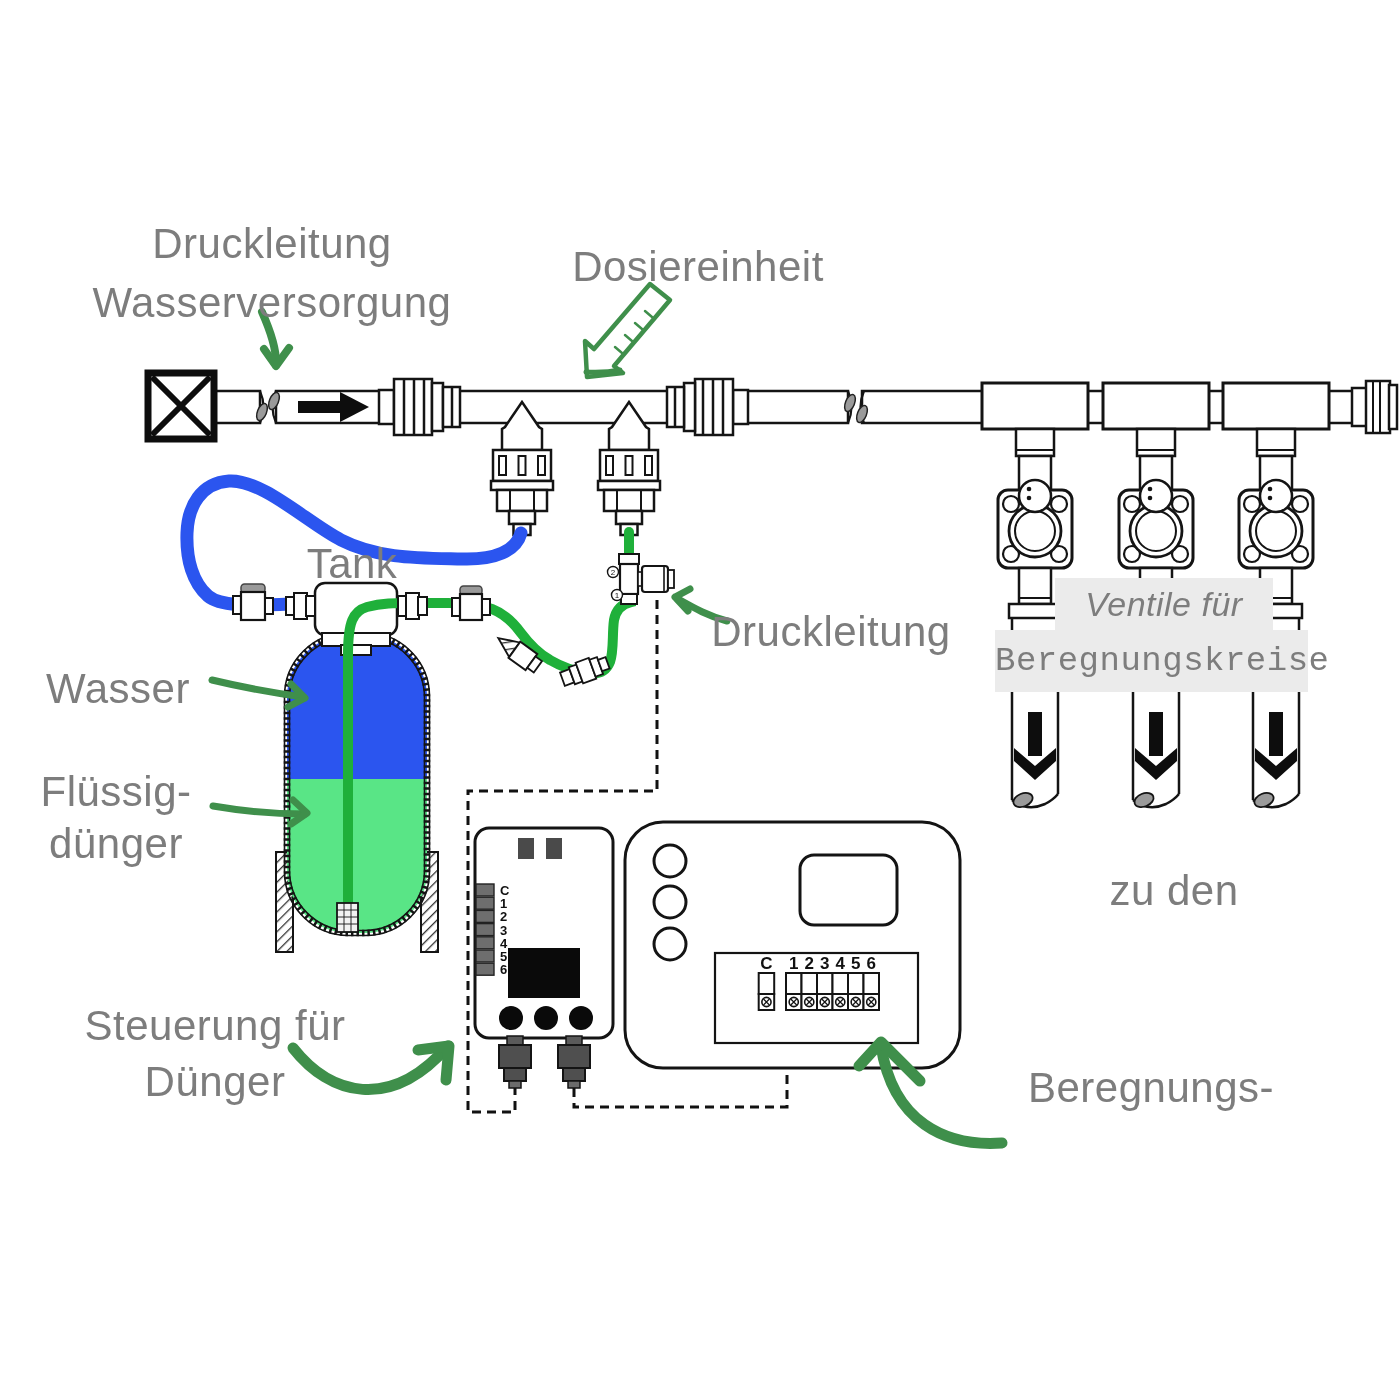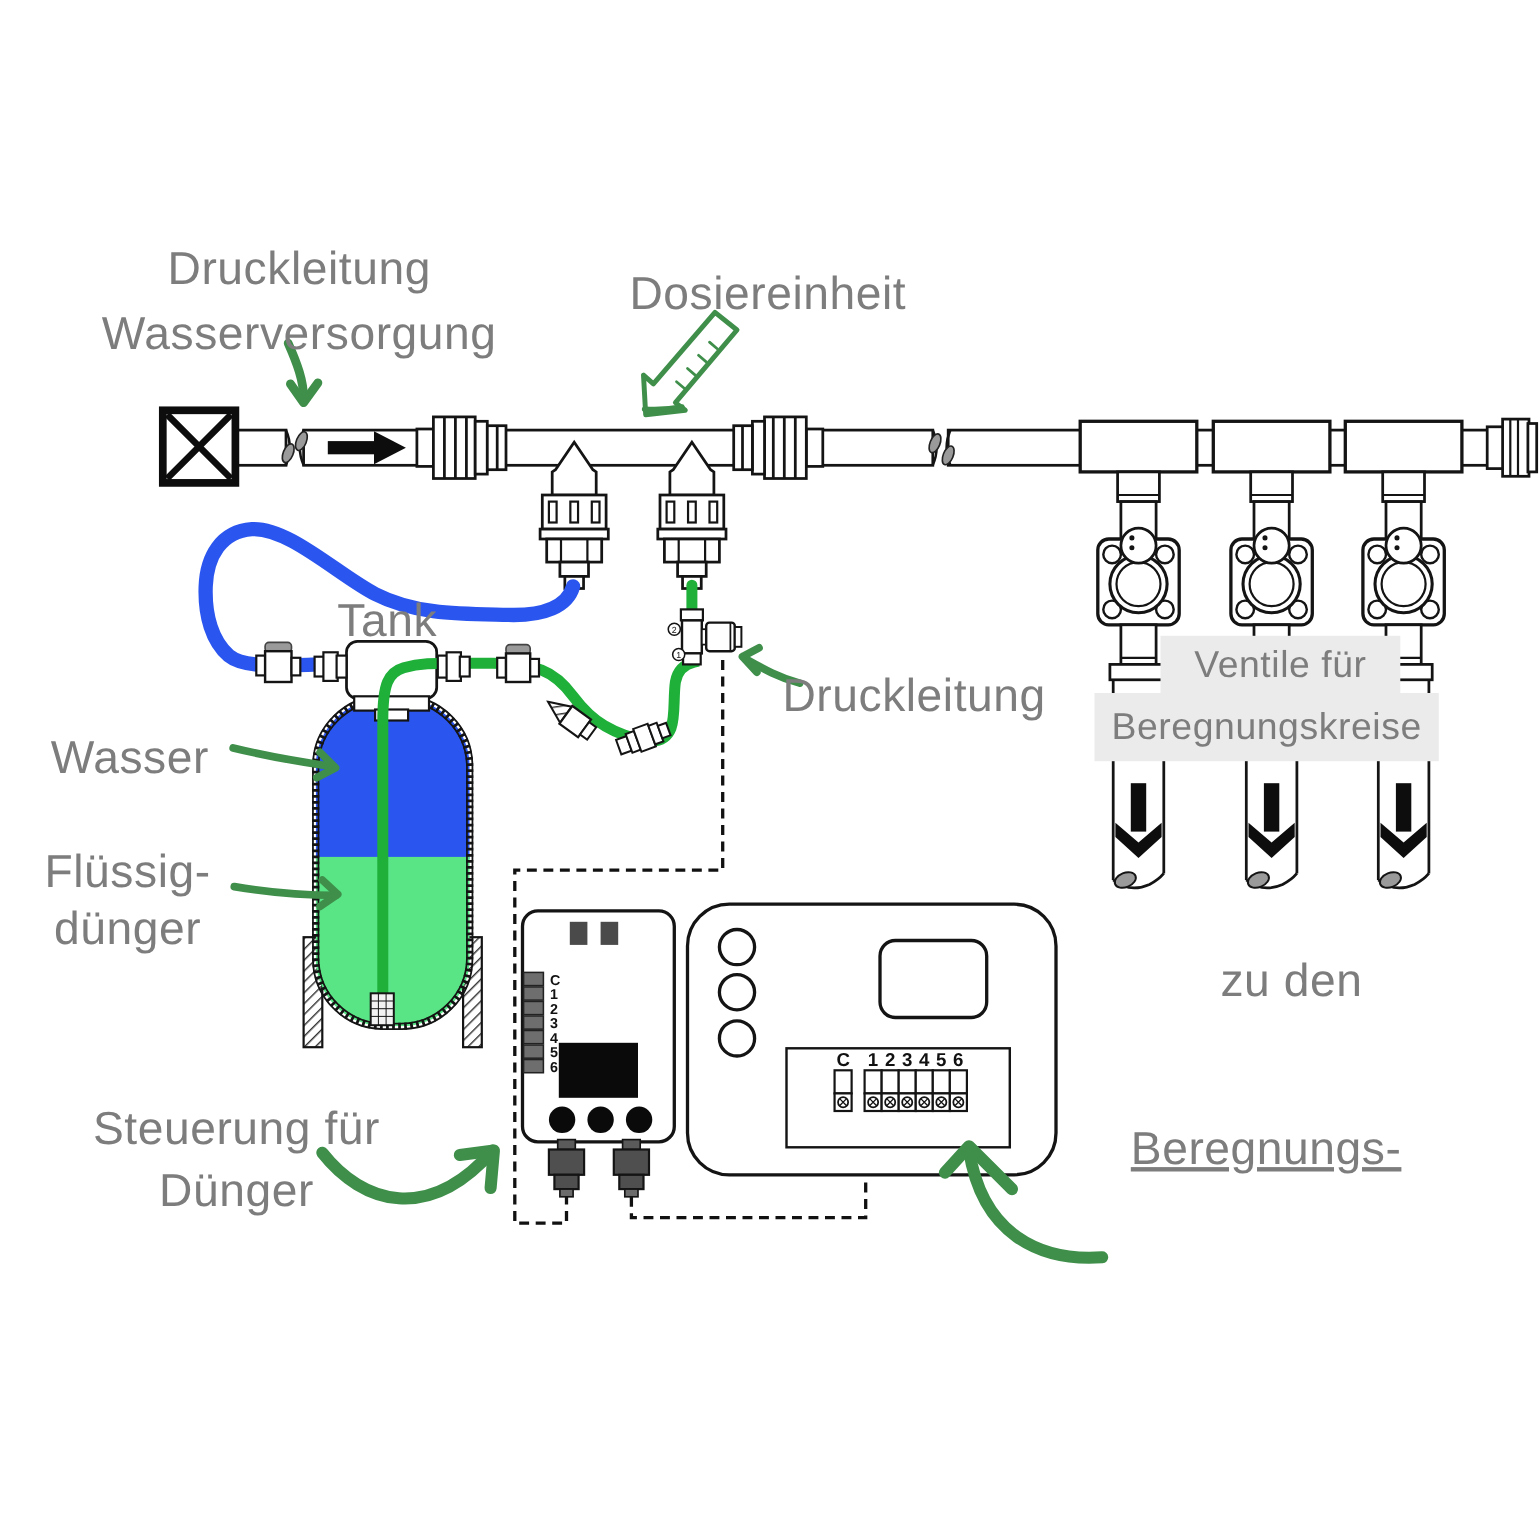--- a/index.html
+++ b/index.html
@@ -318,29 +318,29 @@
 
 <div class="lbl center" style="left:118px;top:665px;">Wasser</div>
 
 <div class="lbl center" style="left:116px;top:766px;line-height:52px;">
   <div>Flüssig-</div>
   <div>dünger</div>
 </div>
 
 <div class="lbl center" style="left:831px;top:608px;">Druckleitung</div>
 
-<div class="hl" style="left:1055px;top:578px;width:218px;height:52px;line-height:52px;">Ventile für</div>
-<div class="hl" style="left:995px;top:630px;width:313px;height:62px;line-height:62px;">Beregnungskreise</div>
+<div class="hl" style="left:1055px;top:578px;width:218px;height:52px;line-height:52px;font-style:italic;">Ventile für</div>
+<div class="hl" style="left:995px;top:630px;width:313px;height:62px;line-height:62px;font-family:Liberation Mono, monospace;">Beregnungskreise</div>
 
 <div class="lbl center" style="left:1174px;top:866px;line-height:50px;">
   <div>zu den</div>
 </div>
 
 <div class="lbl center" style="left:215px;top:998px;line-height:56px;">
   <div>Steuerung für</div>
   <div>Dünger</div>
 </div>
 
-<div class="lbl center" style="left:1151px;top:1017px;line-height:53px;text-decoration:underline;">
+<div class="lbl center" style="left:1151px;top:1061px;line-height:53px;">
   <div>Beregnungs-</div>
 </div>
 
 </div>
 
 </body></html>

